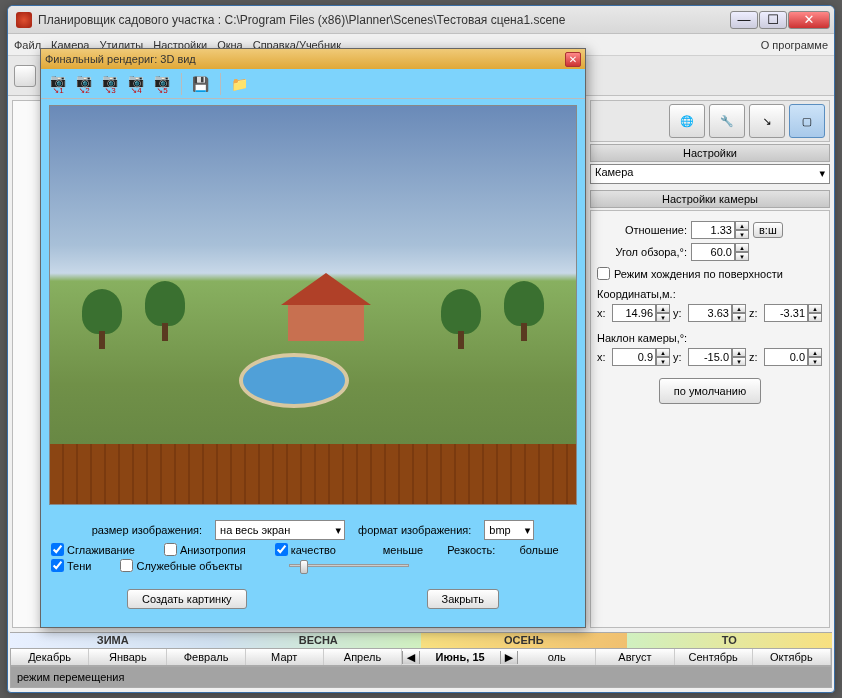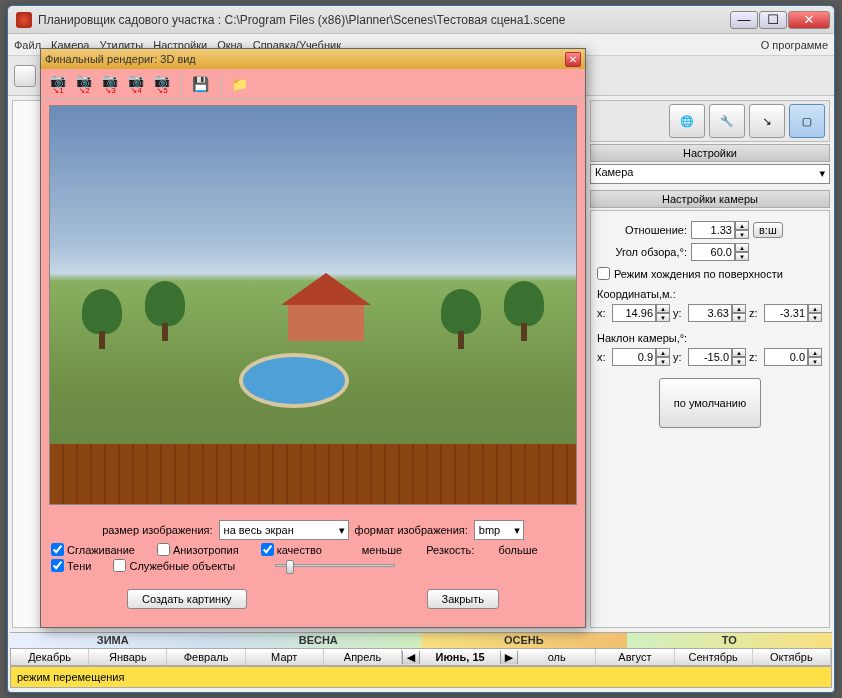--- a/index.html
+++ b/index.html
@@ -36,57 +36,57 @@
 .form-row label { text-align: right; }
 .spinner { display: inline-flex; }
 .spinner input { width: 44px; height: 18px; border: 1px solid #888; text-align: right; padding-right: 2px; background:#fff; }
 .spinner .btns { display:flex; flex-direction:column; }
 .spinner .btns div { width:14px; height:9px; border:1px solid #888; background:linear-gradient(to bottom,#fff,#ddd); font-size:7px; text-align:center; line-height:7px; cursor:pointer; }
 .mini-btn { height: 16px; border: 1px solid #888; background: linear-gradient(to bottom,#fff,#ddd); border-radius:3px; padding: 0 5px; cursor:pointer; }
 .checkbox-row { display:flex; align-items:center; gap:4px; margin: 6px 0; }
 .checkbox-row input { width:13px; height:13px; }
 .coord-row { display:flex; align-items:center; gap:3px; margin: 4px 0; }
 .coord-row span { min-width:12px; }
-.default-btn { display:block; margin: 12px auto; padding: 18px 14px; border:1px solid #888; background:linear-gradient(to bottom,#fff,#e0e0e0); border-radius:3px; cursor:pointer; }
+.default-btn { display:block; margin: 12px auto; padding: 6px 14px; border:1px solid #888; background:linear-gradient(to bottom,#fff,#e0e0e0); border-radius:3px; cursor:pointer; }
 
 .bottom-area { position:absolute; left:2px; right:2px; bottom:2px; height:58px; }
 .season-row { height:16px; display:flex; border-top:1px solid #aaa; }
 .season-grad { flex:1; text-align:center; font-weight:bold; font-size:11px; line-height:15px; color:#333; }
 .s-winter { background: linear-gradient(to right,#e8f0ff,#d0e0f0); }
 .s-spring { background: linear-gradient(to right,#d0e0f0,#d0f0c0); }
 .s-summer { background: linear-gradient(to right,#d0f0c0,#f8e080); }
 .s-autumn { background: linear-gradient(to right,#f8e080,#f0c070); }
 .month-row { height:18px; display:flex; border:1px solid #aaa; background:linear-gradient(to bottom,#fff,#ddd); align-items:center; }
 .month-cell { flex:1; text-align:center; border-right:1px solid #ccc; line-height:16px; cursor:pointer; }
 .month-nav { width:18px; text-align:center; border-left:1px solid #999; border-right:1px solid #999; cursor:pointer; background:linear-gradient(to bottom,#fff,#ccc); }
 .month-cur { width:80px; text-align:center; font-weight:bold; }
-.status-row { height:22px; background:#fde047; border:1px solid #aaa; padding:3px 6px; display:flex; align-items:center; }
-
-
-.render-dialog { position:absolute; left:40px; top:48px; width:546px; height:580px; background:#fca5a5; border:1px solid #666; box-shadow: 2px 3px 12px rgba(0,0,0,0.4); z-index:100; }
+.status-row { height:22px; background:#a3a3a3; border:1px solid #aaa; padding:3px 6px; display:flex; align-items:center; }
+
+
+.render-dialog { position:absolute; left:40px; top:48px; width:546px; height:580px; background:#7dd3fc; border:1px solid #666; box-shadow: 2px 3px 12px rgba(0,0,0,0.4); z-index:100; }
 .dlg-title { height:20px; background:linear-gradient(to bottom,#f0ca78,#e0a838); display:flex; align-items:center; padding:0 4px; }
 .dlg-title-text { flex:1; font-size:11px; color:#333; }
 .dlg-close { width:16px; height:15px; background:linear-gradient(to bottom,#f88,#c33); color:#fff; border:1px solid #a33; text-align:center; line-height:13px; font-size:10px; cursor:pointer; border-radius:2px; }
 .dlg-toolbar { height:30px; border-bottom:1px solid #bbb; display:flex; align-items:center; padding:0 6px; gap:4px; }
 .cam-icon { width:22px; height:22px; display:flex; flex-direction:column; align-items:center; justify-content:center; cursor:pointer; }
 .cam-icon .cam { font-size:13px; color:#2050d0; }
 .cam-icon .num { font-size:8px; color:#c00; margin-top:-2px; }
 .tb-sep { width:1px; height:22px; background:#bbb; margin:0 4px; }
 .tb-icon { width:22px; height:22px; border:1px solid transparent; display:flex; align-items:center; justify-content:center; cursor:pointer; font-size:14px; }
 .render-preview { margin:6px 8px; height:400px; border:1px solid #888; background: linear-gradient(to bottom, #6a8ab8 0%, #a8c0d8 35%, #c8d8e8 42%, #88b060 44%, #709048 70%, #608040 100%); position:relative; overflow:hidden; }
 .house { position:absolute; left:44%; top:42%; width:90px; height:70px; }
 .house .roof { width:0; height:0; border-left:45px solid transparent; border-right:45px solid transparent; border-bottom:32px solid #b04028; }
 .house .wall { width:76px; height:36px; background:#c87050; margin-left:7px; }
 .pool { position:absolute; left:36%; top:62%; width:110px; height:55px; background:#50a0d8; border-radius:50%; border:4px solid #d8c8a0; }
 .fence { position:absolute; bottom:0; left:0; right:0; height:60px; background:repeating-linear-gradient(to right,#8b4513 0 12px,#7a3a0f 12px 14px); }
 .tree { position:absolute; width:40px; height:60px; }
 .tree .top { width:40px; height:45px; background:#3a7030; border-radius:50% 50% 40% 40%; }
 .tree .trunk { width:6px; height:18px; background:#5a3a20; margin:-3px auto 0; }
 .dlg-controls { padding: 6px 10px; }
-.ctrl-row { display:flex; align-items:center; gap:6px; margin:3px 0; }
+.ctrl-row { display:flex; align-items:center; gap:13px; margin:3px 0; }
 .select-box { border:1px solid #888; background:#fff; height:20px; padding:0 18px 0 4px; position:relative; display:inline-flex; align-items:center; min-width:100px; }
 .select-box::after { content:"▾"; position:absolute; right:3px; }
 .cb { display:inline-flex; align-items:center; gap:3px; margin-right:16px; }
 .cb input { width:13px; height:13px; }
 .slider-area { display:flex; align-items:center; gap:6px; margin-left:18px; }
 .slider-track { width:120px; height:3px; background:#ccc; border:1px solid #999; position:relative; }
 .slider-thumb { position:absolute; left:10px; top:-5px; width:8px; height:14px; background:linear-gradient(to bottom,#fff,#ccc); border:1px solid #888; border-radius:2px; }
 .dlg-buttons { display:flex; justify-content:center; gap:180px; padding: 8px 16px; }
 .dlg-btn { padding:3px 14px; border:1px solid #888; background:linear-gradient(to bottom,#fff,#e0e0e0); border-radius:3px; cursor:pointer; }
 </style>

